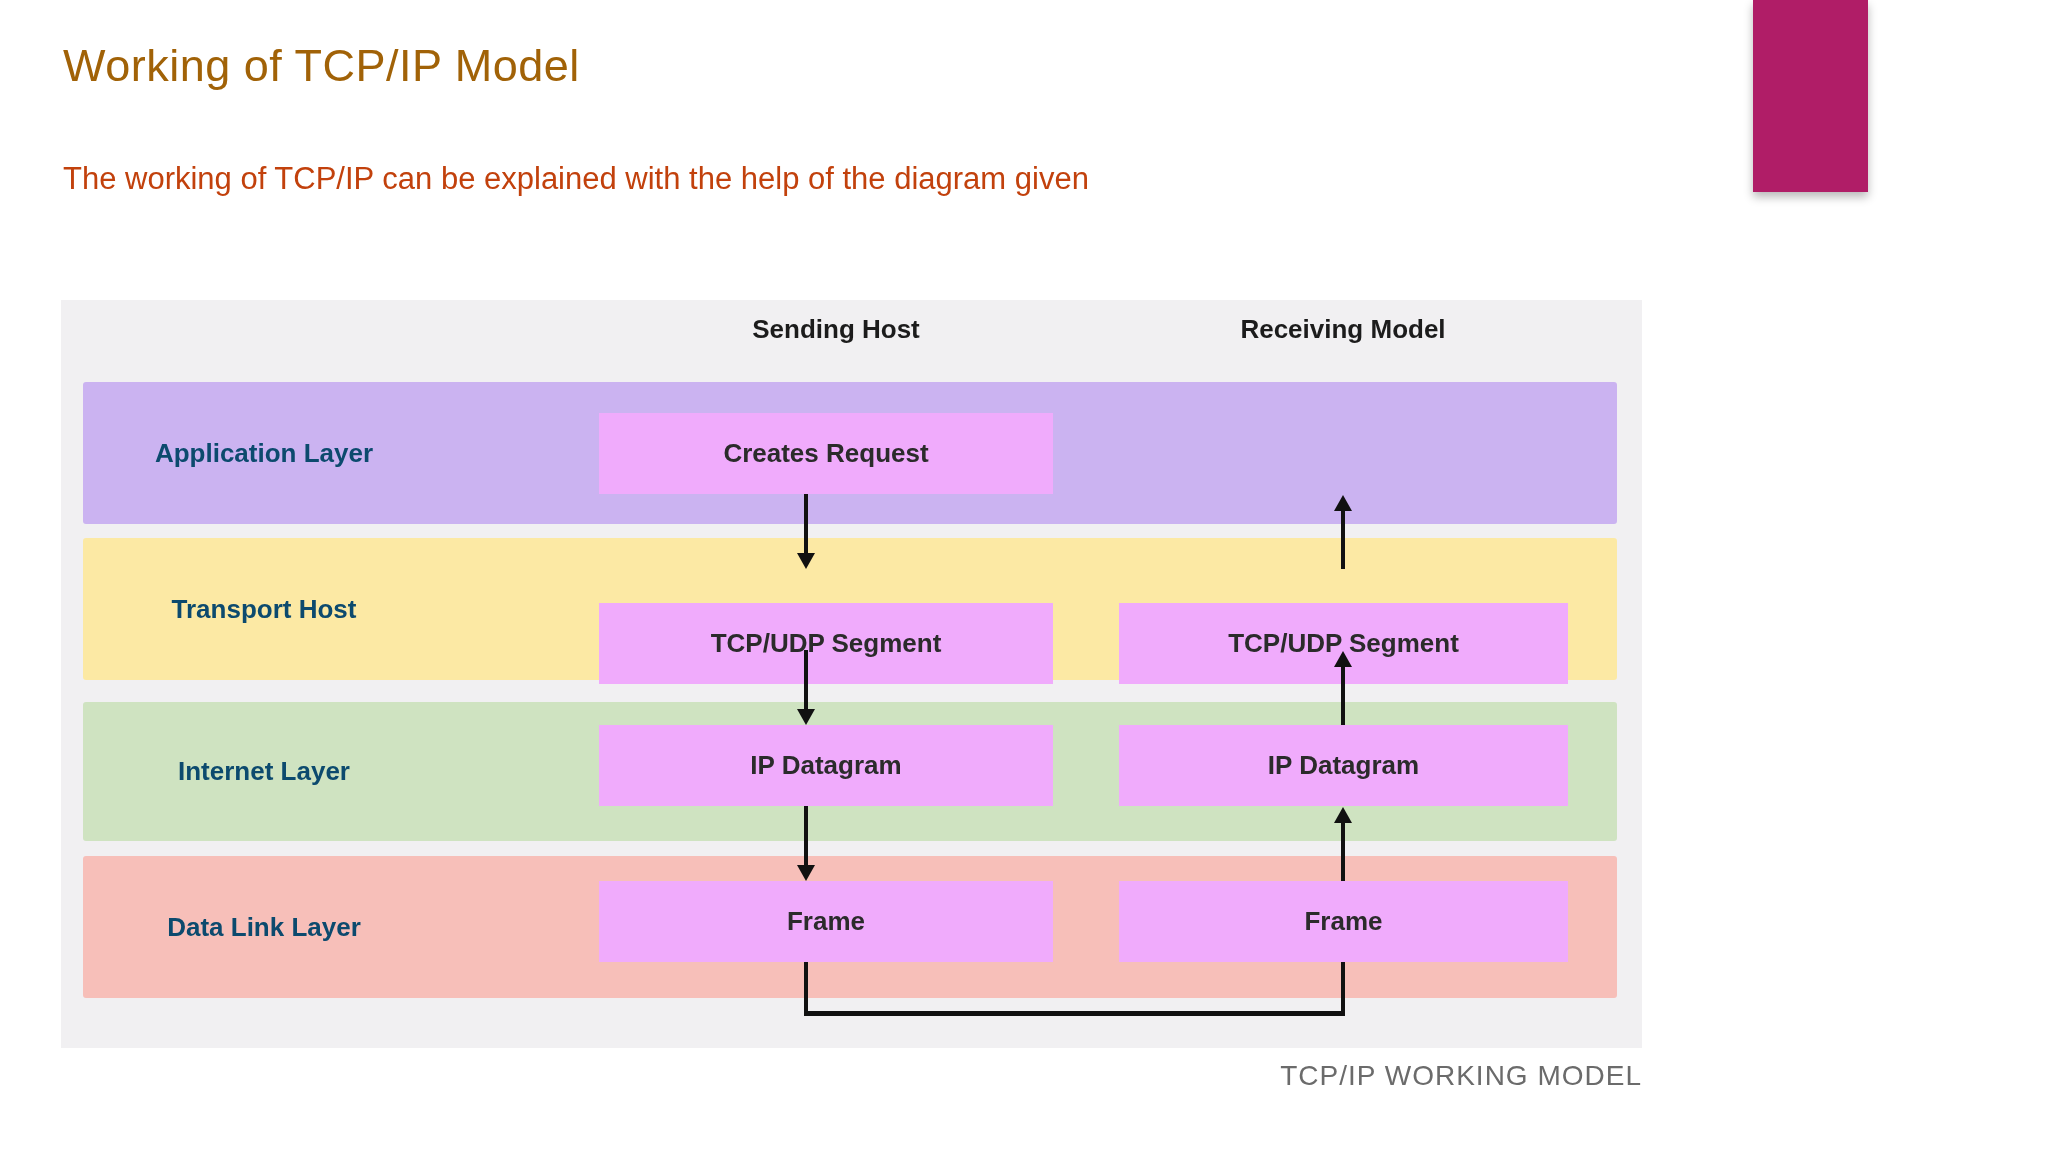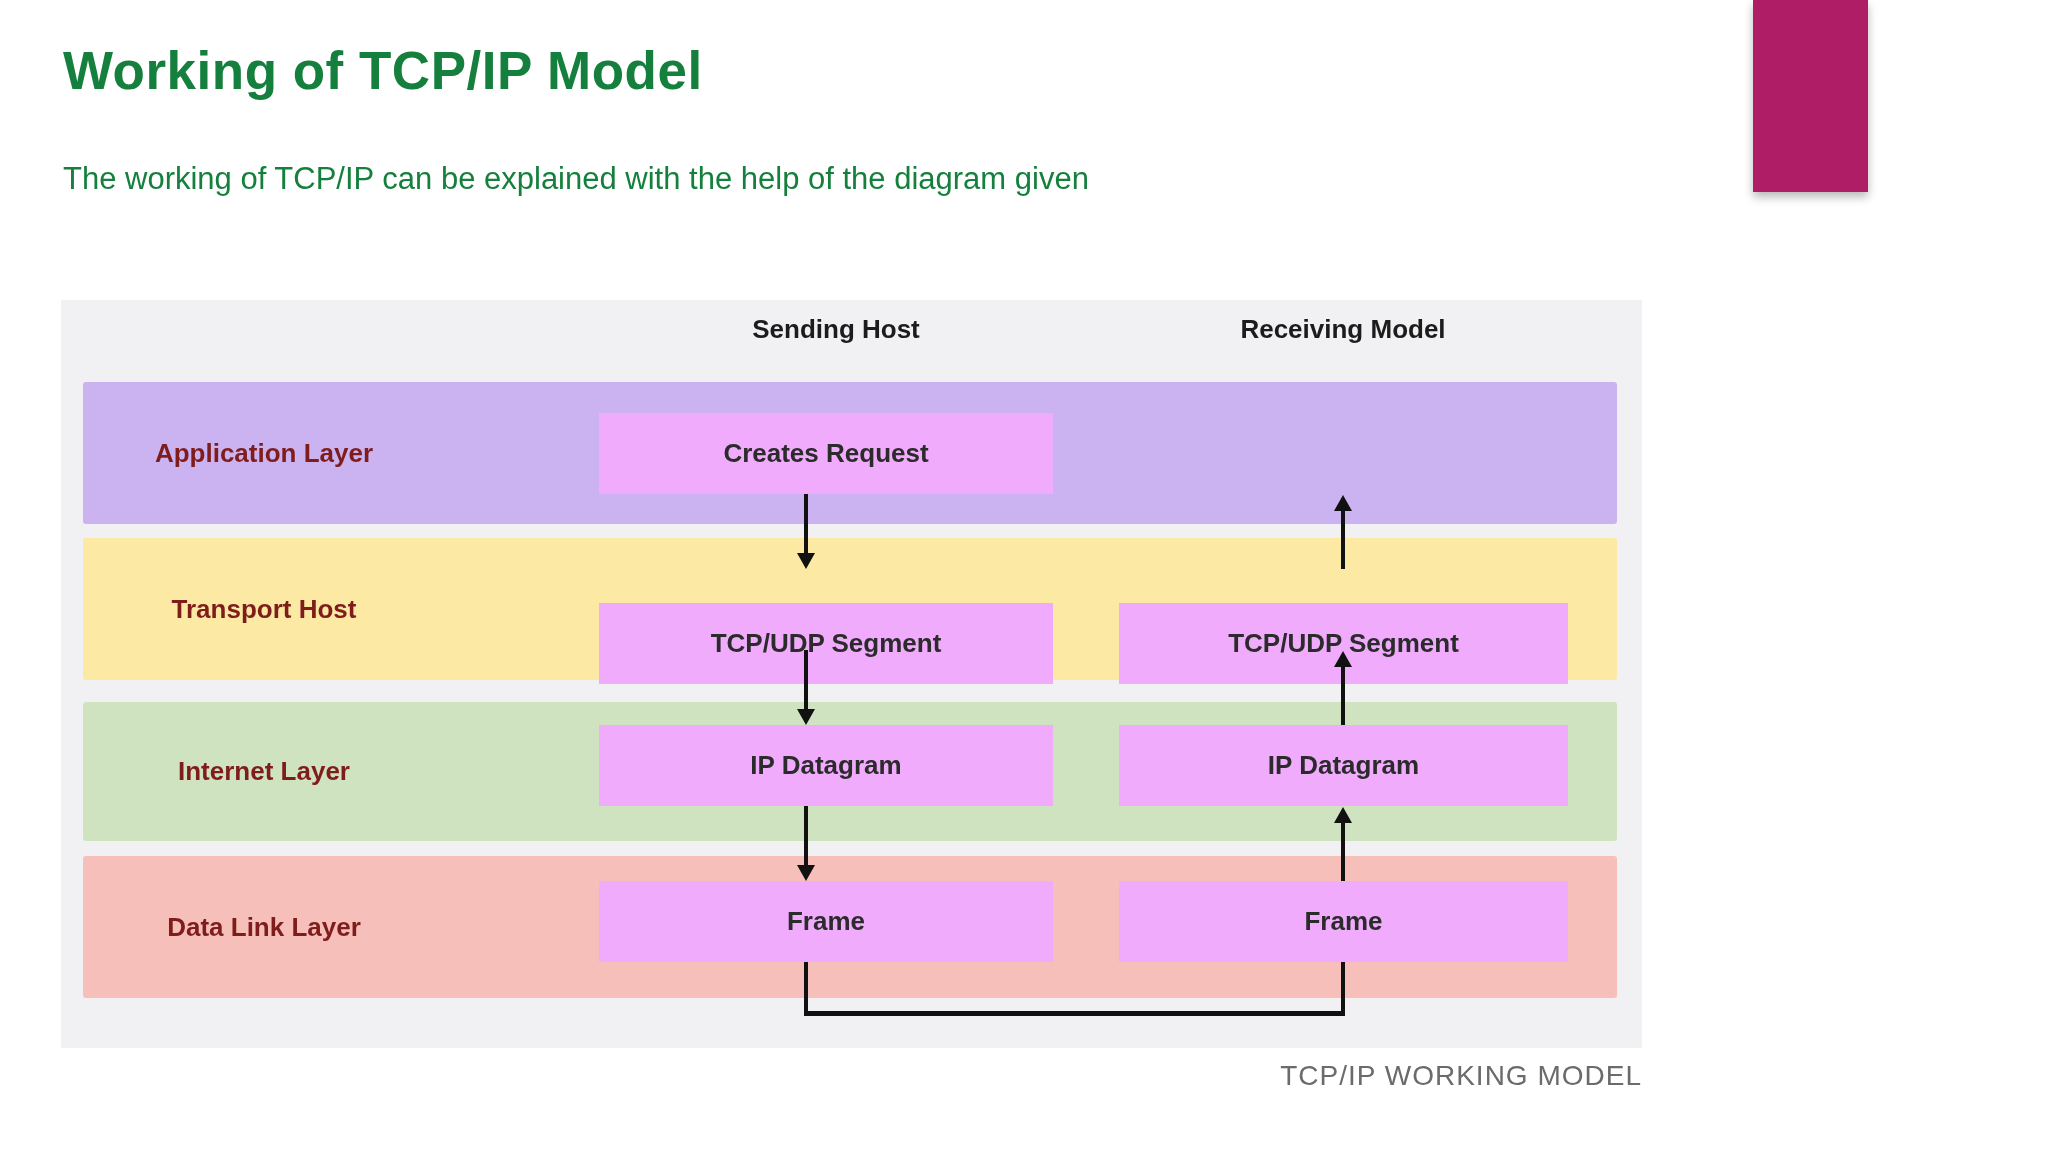--- a/index.html
+++ b/index.html
@@ -1,43 +1,43 @@
 <!DOCTYPE html>
 <html><head>
 <meta charset="utf-8">
 <style>
   * { margin:0; padding:0; box-sizing:border-box; }
   html,body { width:2048px; height:1152px; background:#ffffff; overflow:hidden;
               font-family:"Liberation Sans", sans-serif; position:relative; }
 
   
-  .title    { position:absolute; left:63px; top:40px; font-size:53px; font-weight:700;
-              color:#15803d; letter-spacing:.5px; }
+  .title    { position:absolute; left:63px; top:40px; font-size:45px; font-weight:400;
+              color:#a16207; letter-spacing:.5px; }
   .subtitle { position:absolute; left:63px; top:146px; font-size:31px; line-height:66px;
-              color:#15803d;text-align:right; }
+              color:#c2410c;text-align:right; }
   .accent-rect { position:absolute; left:1753px; top:0; width:115px; height:192px;
                  box-shadow:0 5px 9px rgba(0,0,0,.28); }
 
   
   .panel { position:absolute; left:61px; top:300px; width:1581px; height:748px; }
 
   .col-header { position:absolute; top:14px; transform:translateX(-50%);
                 font-size:26px; font-weight:700; color:#1c1c1c; white-space:nowrap; }
   .col-header.sending   { left:775px; }
   .col-header.receiving { left:1282px; }
 
   .layer-row { position:absolute; left:22px; width:1534px; border-radius:3px; }
   .row-0 { top:82px;  height:142px; }
   .row-1 { top:238px; height:142px; }
   .row-2 { top:402px; height:139px; }
   .row-3 { top:556px; height:142px; }
 
   .layer-label { position:absolute; left:41px; top:0; width:280px; height:100%;
                  display:flex; align-items:center; justify-content:center;
-                 font-size:26px; font-weight:700; color:#7f1d1d; white-space:nowrap; }
+                 font-size:26px; font-weight:700; color:#0c4a6e; white-space:nowrap; }
 
   .node-box { position:absolute; height:81px; background:#f0abfc;
               display:flex; align-items:center; justify-content:center;
               font-size:26px; font-weight:700; color:#2b2b2b; white-space:nowrap; }
   .node-box.send { left:538px;  width:454px; }
   .node-box.recv { left:1058px; width:449px; }
   .nb-0 { top:113px; } .nb-1 { top:283px;margin-top:20px; } .nb-2 { top:425px; } .nb-3 { top:581px; }
 
   
   .arrow-down { position:absolute; left:743px; width:4px; height:60px; background:#111; }

